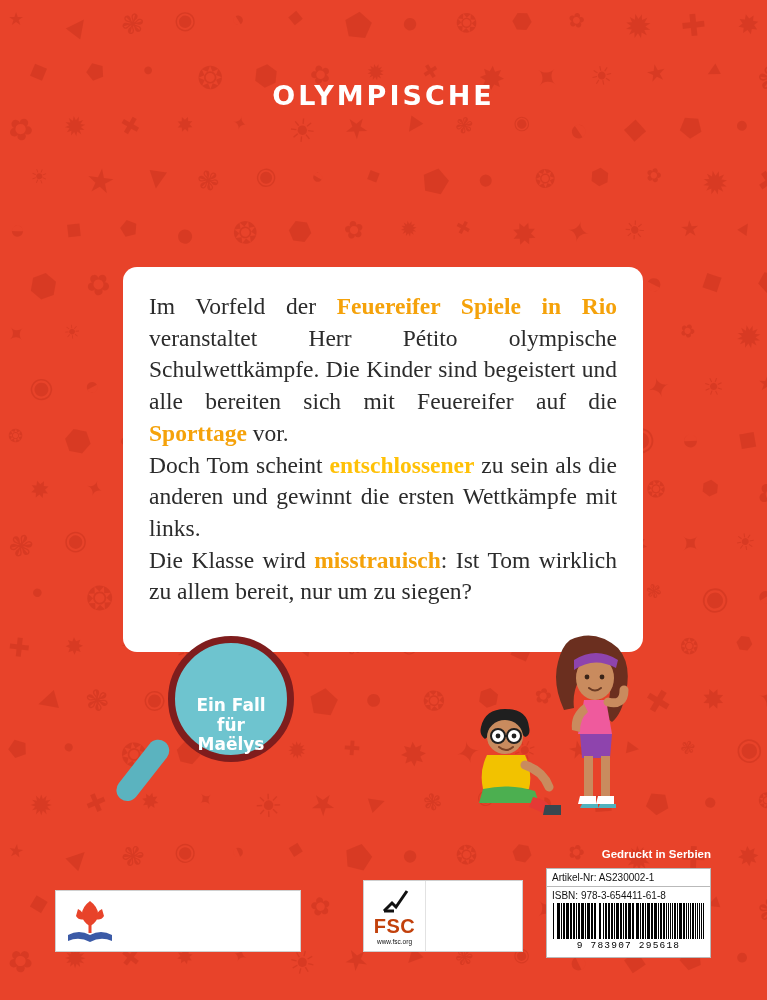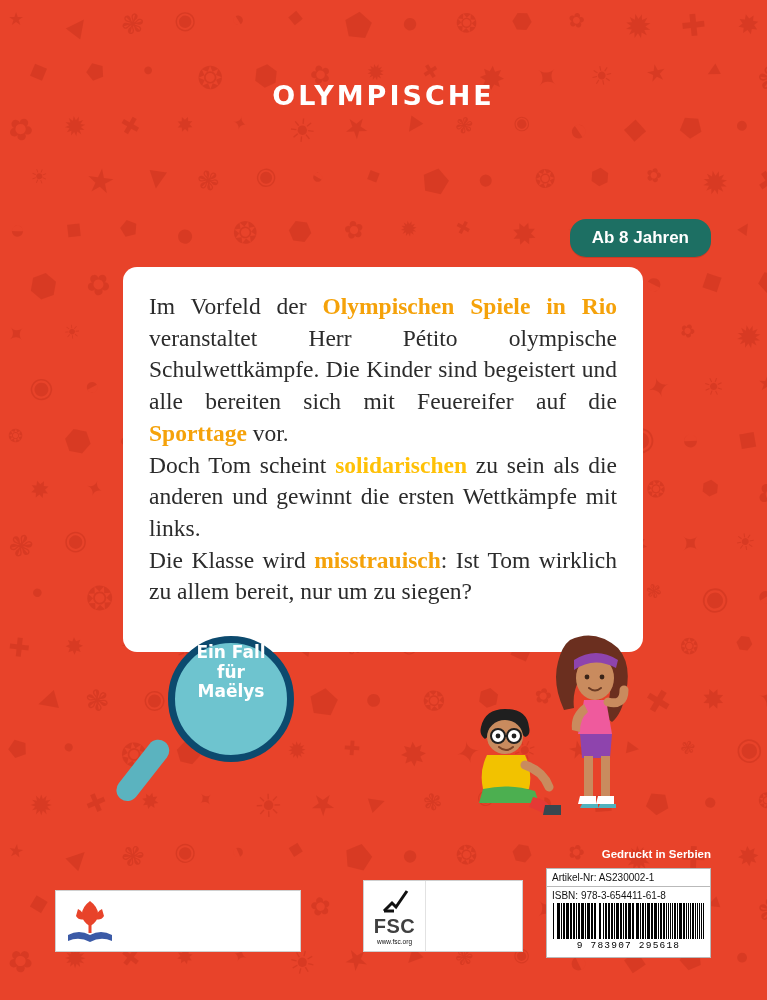--- a/index.html
+++ b/index.html
@@ -96,24 +96,24 @@
   .hl { color: #f5a20a; font-weight: bold; }
   .hl-y { color: #ffc107; font-weight: bold; }
 
   
   .magnifier {
     position: absolute;
     left: 168px; top: 636px;
     width: 126px; height: 126px;
     border-radius: 50%;
     background: #6ec4cf;
-    border: 7px solid #0c4a6e;
+    border: 7px solid #7f1d1d;
     z-index: 8;
     display: flex;
-    align-items: flex-start;
+    align-items: flex-end;
     justify-content: center;
     text-align: center;
   }
   .magnifier .mtext {
     color: #ffffff;
     font-weight: bold;
     font-size: 17px;
     line-height: 1.15;
     font-family: "DejaVu Sans", sans-serif;
   }
@@ -212,21 +212,21 @@
     z-index: 6;
     display: flex;
     align-items: stretch;
   }
   .fsc-left {
     width: 62px;
     display: flex; flex-direction: column;
     align-items: center; justify-content: center;
     border-right: 1px solid #e2e2e2;
   }
-  .fsc-mark { font-size: 20px; font-weight: bold; color: #404040; letter-spacing: .5px; }
+  .fsc-mark { font-size: 20px; font-weight: bold; color: #c2410c; letter-spacing: .5px; }
   .fsc-url { font-size: 6.5px; color: #111; }
   .fsc-right {
     flex: 1;
     padding: 5px 4px;
     text-align: center;
     font-size: 8.2px;
     color: #111;
     line-height: 1.35;
     display: flex; flex-direction: column; justify-content: center;
   }
@@ -518,28 +518,27 @@
       <span class="glyph" style="left:590px;top:998px;transform:rotate(132deg);font-size:22px;">⬢</span>
       <span class="glyph" style="left:646px;top:998px;transform:rotate(169deg);font-size:19px;">✿</span>
       <span class="glyph" style="left:702px;top:998px;transform:rotate(206deg);font-size:32px;">✹</span>
       <span class="glyph" style="left:758px;top:998px;transform:rotate(243deg);font-size:29px;">✚</span>
     </div>
 
   <div class="title-block">
     <div class="title-line1">OLYMPISCHE</div>
   </div>
 
-  <div class="age-badge">Ab 8 Jahren</div>
 
   <div class="blurb">
     <p>
-      <span>Im Vorfeld der </span><span class="hl">Olympischen Spiele in Rio</span><span> veranstaltet Herr Pétito olympische Schulwettkämpfe. Die Kinder sind begeistert und alle bereiten sich mit Feuereifer auf die </span><span class="hl">Sporttage</span><span> vor.</span>
+      <span>Im Vorfeld der </span><span class="hl">Feuereifer Spiele in Rio</span><span> veranstaltet Herr Pétito olympische Schulwettkämpfe. Die Kinder sind begeistert und alle bereiten sich mit Feuereifer auf die </span><span class="hl">Sporttage</span><span> vor.</span>
     </p>
     <p>
-      <span>Doch Tom scheint </span><span class="hl-y">solidarischen</span><span> zu sein als die anderen und gewinnt die ersten Wettkämpfe mit links.</span>
+      <span>Doch Tom scheint </span><span class="hl-y">entschlossener</span><span> zu sein als die anderen und gewinnt die ersten Wettkämpfe mit links.</span>
     </p>
     <p>
       <span>Die Klasse wird </span><span class="hl">misstrauisch</span><span>: Ist Tom wirklich zu allem bereit, nur um zu siegen?</span>
     </p>
   </div>
 
   <div class="mhandle"></div>
   <div class="magnifier">
     <div class="mtext">
       <span>Ein Fall</span><br>

